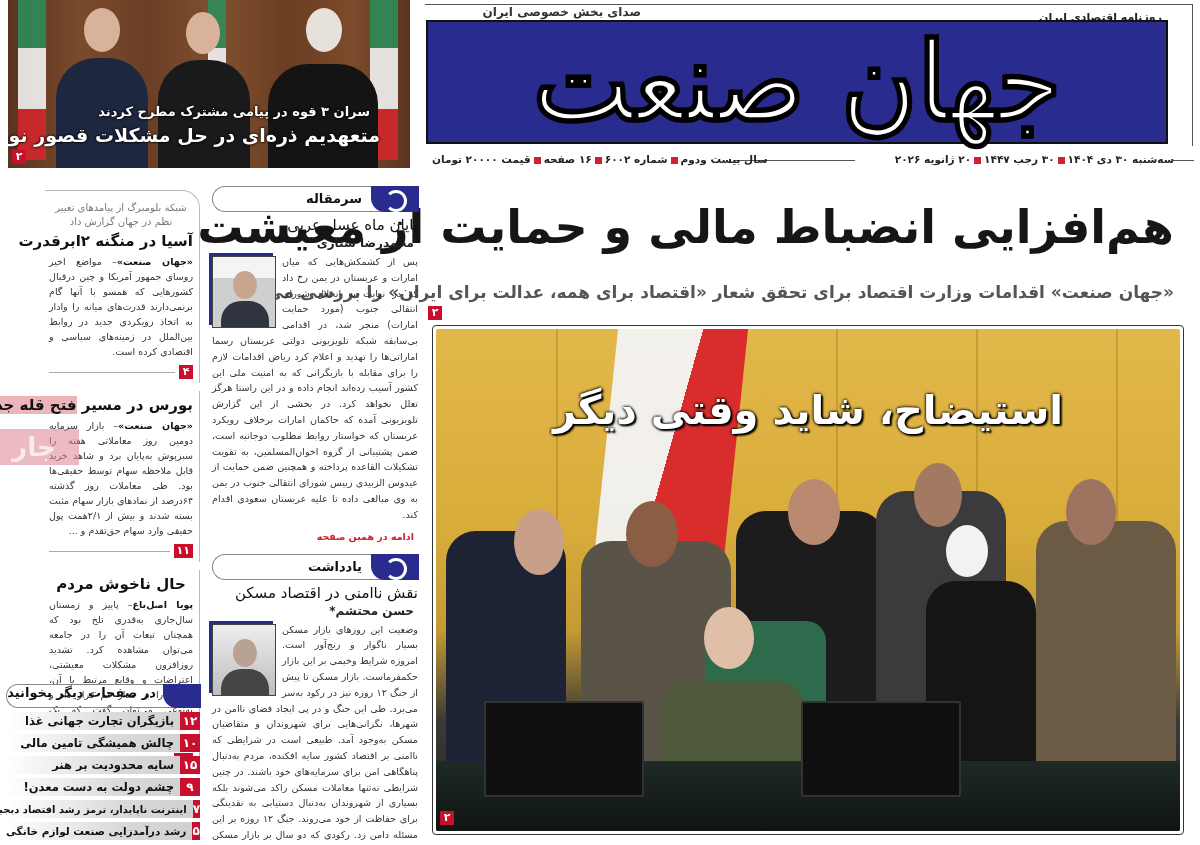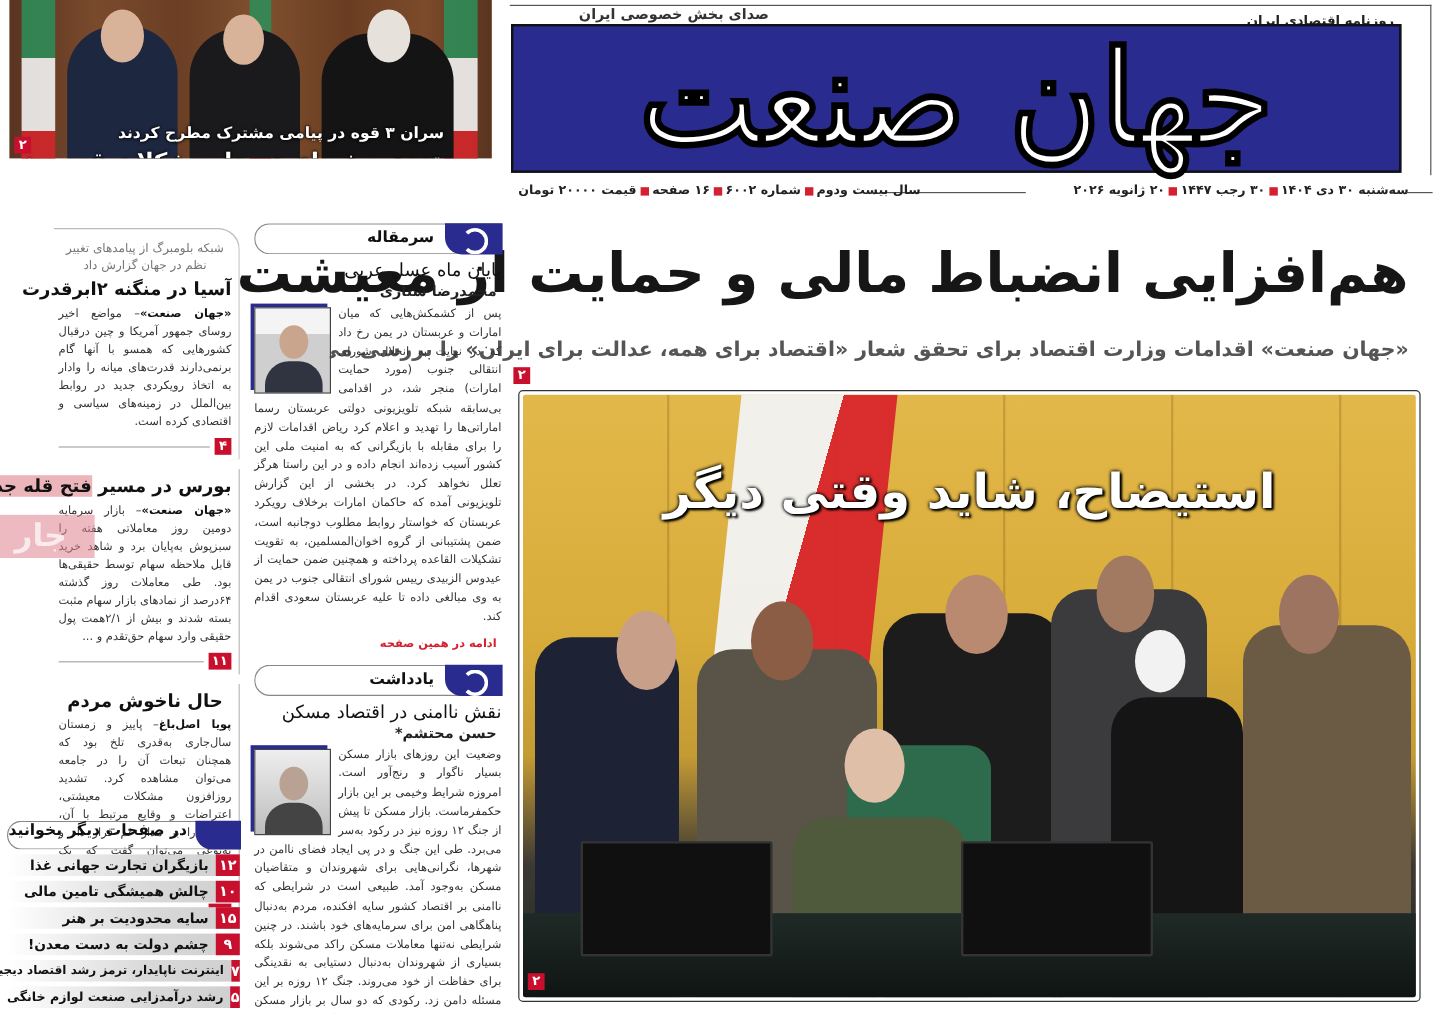--- a/index.html
+++ b/index.html
@@ -3,21 +3,21 @@
 <meta charset="utf-8">
 <style>
   * { box-sizing: border-box; margin: 0; padding: 0; }
   html, body { width: 1200px; height: 845px; background: #ffffff; overflow: hidden; }
   body { font-family: "DejaVu Sans", sans-serif; color: #1a1a1a; position: relative; direction: rtl; }
 
   .abs { position: absolute; }
 
   
   .teaser {
-    left: 8px; top: 0; width: 402px; height: 132px;
+    left: 8px; top: 0; width: 402px; height: 168px;
     background: linear-gradient(90deg,#5a3420 0%,#7a4a2c 18%,#6b3f25 35%,#80502f 52%,#6a3d22 70%,#7c4b2b 86%,#5a3420 100%);
     overflow: hidden;
   }
   .teaser .flag { position: absolute; top: 0; width: 28px; height: 160px;
     background: linear-gradient(180deg,#2e8b57 0 30%,#f2f2f2 30% 68%,#d2262b 68% 100%); opacity: .9; }
   .teaser .person { position: absolute; bottom: 0; border-radius: 40px 40px 0 0; }
   .teaser .head { position: absolute; border-radius: 50%; background: #d9b29a; }
   .teaser .overlay-kicker { position: absolute; right: 40px; top: 104px; color: #fff; font-weight: bold; font-size: 13px;
     text-shadow: 0 0 3px #000, 0 0 2px #000; white-space: nowrap; }
   .teaser .overlay-title { position: absolute; right: 30px; top: 124px; color: #fff; font-weight: bold; font-size: 19px;

